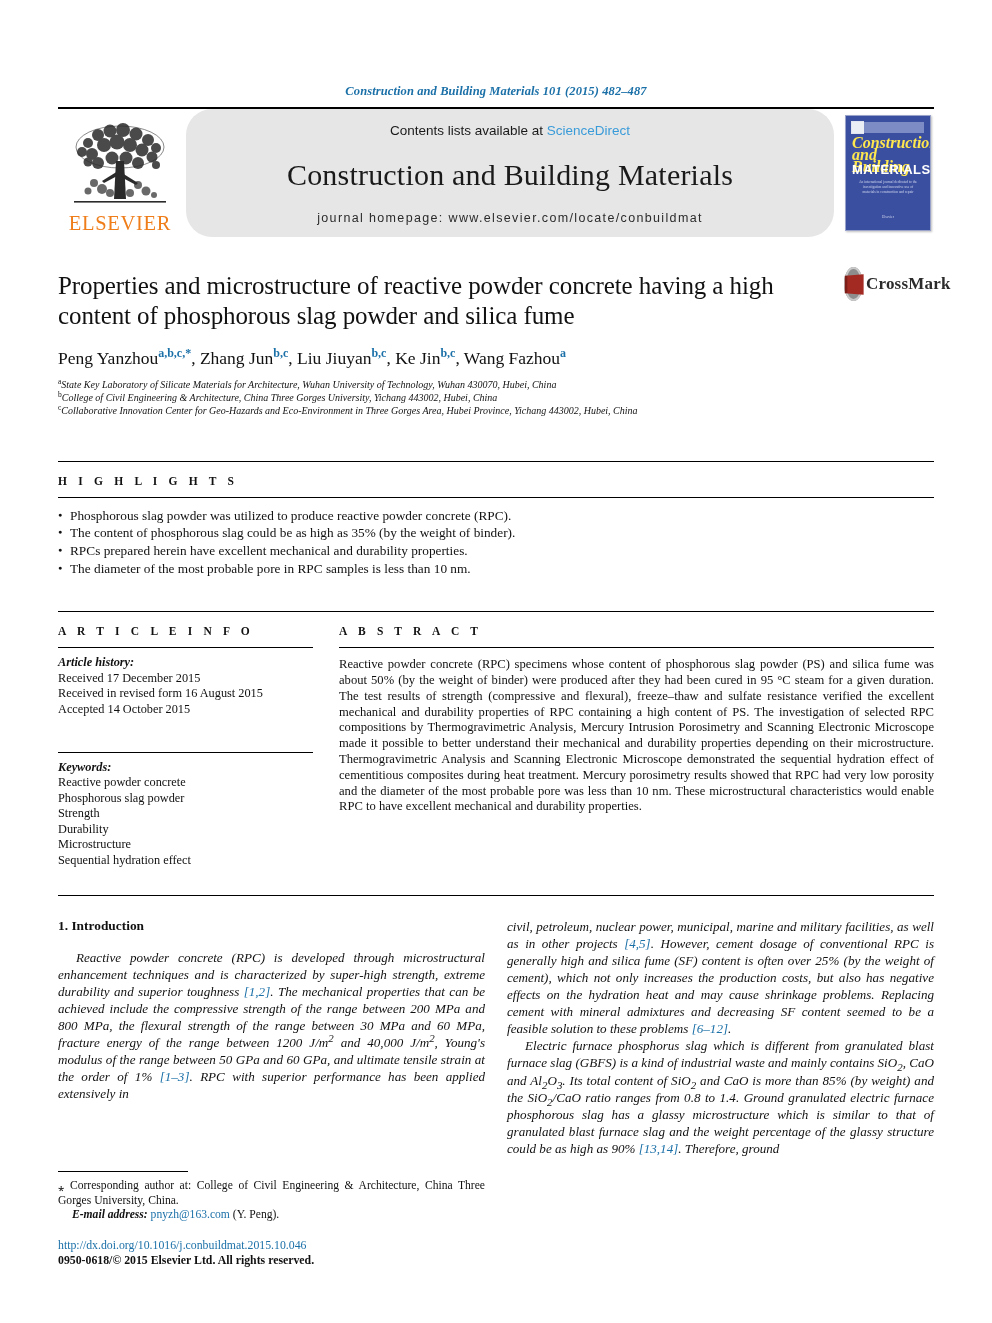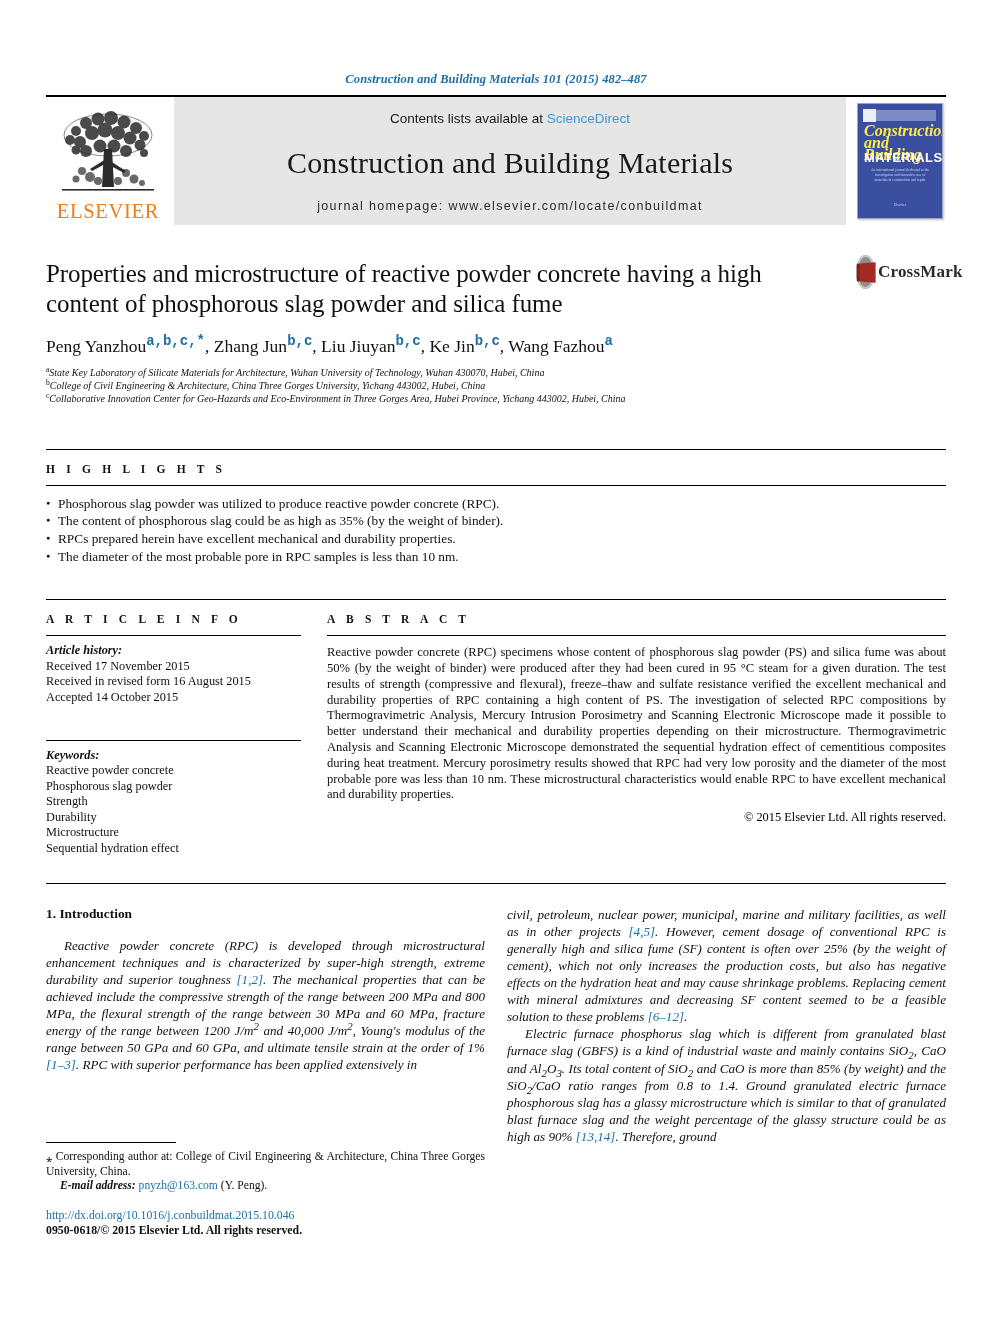--- a/index.html
+++ b/index.html
@@ -11,21 +11,21 @@
     width: 992px;
     height: 1323px;
     font-family: "Liberation Serif", serif;
     color: #000;
     position: relative;
     overflow: hidden;
   }
   .page {
     position: absolute;
     inset: 0;
-    padding: 0;
+    padding: 12px;
   }
 
   
   .running-head {
     text-align: center;
     font-family: "Liberation Serif", serif;
     font-size: 12.5px;
     font-weight: bold;
     font-style: italic;
     color: #1b70a8;
@@ -62,20 +62,21 @@
   }
   .masthead-center {
     flex: 1 1 auto;
     background: #e6e6e6;
     display: flex;
     flex-direction: column;
     align-items: center;
     justify-content: space-between;
     padding: 14px 0 12px 0;
     margin-left: 4px;
+    border-radius: 26px;
   }
   .contents-line {
     font-family: "Liberation Sans", sans-serif;
     font-size: 13.5px;
     color: #1a1a1a;
   }
   .contents-line .sd {
     color: #3a9bd9;
   }
   .journal-title {
@@ -175,21 +176,21 @@
     font-family: "Liberation Serif", serif;
     font-weight: bold; font-size: 17px; color: #2b2b2b;
     letter-spacing: .2px;
   }
   .authors {
     margin-top: 13px;
     font-family: "Liberation Serif", serif;
     font-size: 17.5px;
     color: #111;
   }
-  .authors sup { font-size: 14px; color: #1b70a8; font-weight: 600; font-family: Liberation Mono, monospace; }
+  .authors sup { font-size: 12px; color: #1b70a8; font-weight: 600; }
   .affil {
     margin-top: 9px;
     font-family: "Liberation Serif", serif;
     font-size: 10px;
     font-style: italic;
     line-height: 13px;
     color: #111;
   }
   .affil div { white-space: nowrap; }
   .affil sup { font-style: normal; font-size: 7.5px; }
@@ -435,21 +436,21 @@
     </ul>
   </div>
 
   <div class="info-abs">
 
     <div class="col-info">
       <div class="sec-label">A R T I C L E   I N F O</div>
       <div class="info-rule"></div>
       <div class="info-body">
         <div class="lbl">Article history:</div>
-        <div>Received 17 November 2015</div>
+        <div>Received 17 December 2015</div>
         <div>Received in revised form 16 August 2015</div>
         <div>Accepted 14 October 2015</div>
       </div>
       <div class="kw-block">
         <div class="info-rule"></div>
         <div class="info-body">
           <div class="lbl">Keywords:</div>
           <div>Reactive powder concrete</div>
           <div>Phosphorous slag powder</div>
           <div>Strength</div>
@@ -457,21 +458,20 @@
           <div>Microstructure</div>
           <div>Sequential hydration effect</div>
         </div>
       </div>
     </div>
 
     <div class="col-abs">
       <div class="sec-label">A B S T R A C T</div>
       <div class="abs-rule"></div>
       <div class="abs-body">Reactive powder concrete (RPC) specimens whose content of phosphorous slag powder (PS) and silica fume was about 50% (by the weight of binder) were produced after they had been cured in 95 °C steam for a given duration. The test results of strength (compressive and flexural), freeze–thaw and sulfate resistance verified the excellent mechanical and durability properties of RPC containing a high content of PS. The investigation of selected RPC compositions by Thermogravimetric Analysis, Mercury Intrusion Porosimetry and Scanning Electronic Microscope made it possible to better understand their mechanical and durability properties depending on their microstructure. Thermogravimetric Analysis and Scanning Electronic Microscope demonstrated the sequential hydration effect of cementitious composites during heat treatment. Mercury porosimetry results showed that RPC had very low porosity and the diameter of the most probable pore was less than 10 nm. These microstructural characteristics would enable RPC to have excellent mechanical and durability properties.</div>
-      <div class="abs-copy">© 2015 Elsevier Ltd. All rights reserved.</div>
     </div>
   </div>
 
   <div class="body-wrap">
 
     <div class="bcol" style="padding-bottom:165px;">
       <div class="sec-h">1. Introduction</div>
       <p class="para"><span>Reactive powder concrete (RPC) is developed through microstructural enhancement techniques and is characterized by super-high strength, extreme durability and superior toughness </span><span class="ref">[1,2]</span><span>. The mechanical properties that can be achieved include the compressive strength of the range between 200 MPa and 800 MPa, the flexural strength of the range between 30 MPa and 60 MPa, fracture energy of the range between 1200 J/m</span><sup>2</sup><span> and 40,000 J/m</span><sup>2</sup><span>, Young's modulus of the range between 50 GPa and 60 GPa, and ultimate tensile strain at the order of 1% </span><span class="ref">[1–3]</span><span>. RPC with superior performance has been applied extensively in</span></p>
 
       <div class="footnote">

